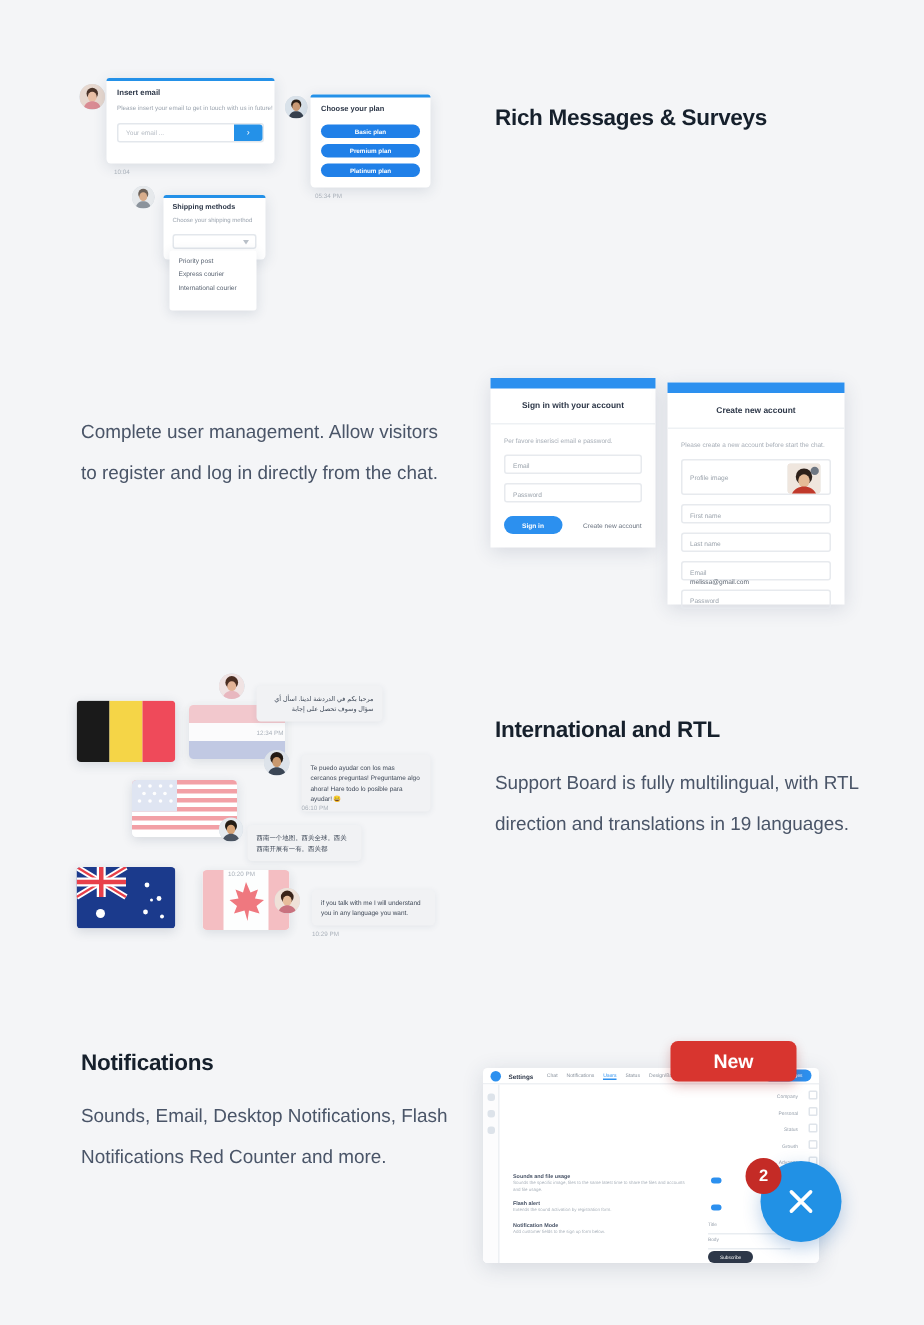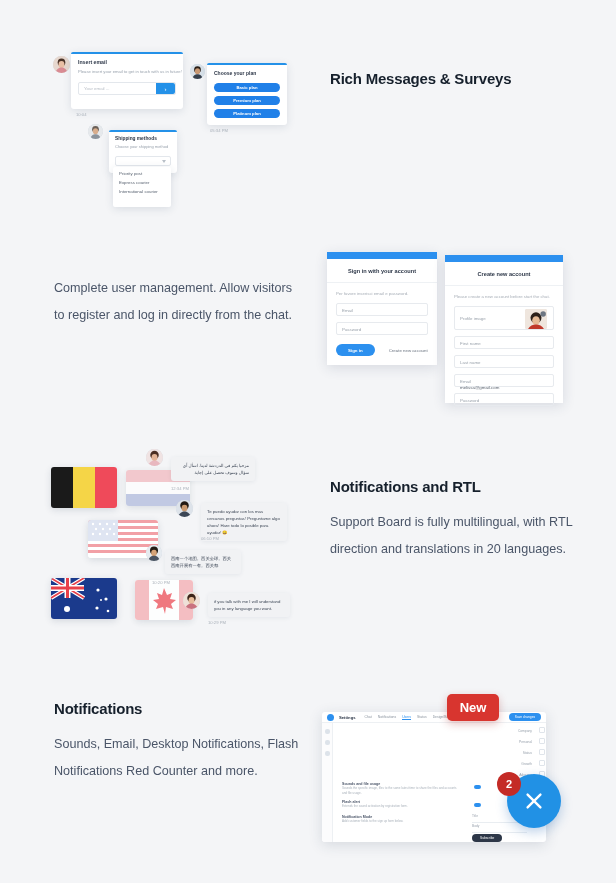--- a/index.html
+++ b/index.html
@@ -151,21 +151,21 @@
   #dash .sdot { width:5px;height:5px;border-radius:2px;background:#dde3ea;margin:6px auto 0;}
   #dash .opt { position:absolute; right:14px; font-size:3.3px; color:#9aa3ae; }
   #dash .chk { position:absolute; right:1px; width:6px;height:6px;border:1px solid #dfe4ea;border-radius:1px;}
   #dash .lbl { font-size:3.6px; font-weight:bold; color:#4a5568;}
   #dash .lsub { font-size:3px; color:#aab2bb; line-height:4.6px;}
   #dash .tog { width:7px;height:4px;border-radius:3px;background:#2c90ef;}
   #dash .input { height:5px; border-bottom:1px solid #e9edf1; }
   #dash .darkbtn { background:#2d3748; color:#fff; font-size:3.2px; border-radius:5px; padding:2px 8px; width:fit-content;}
 
   #newbadge {
-    position:absolute; left:447px; top:694px; width:52px; height:27px;
+    position:absolute; left:447px; top:694px; width:84px; height:27px;
     background:#d8352f; border-radius:5px; color:#fff;
     font-size:13px; font-weight:bold; display:flex; align-items:center; justify-content:center;
     box-shadow:0 3px 8px rgba(160,30,30,.28);
   }
   #chatbtn {
     position:absolute; left:507px; top:774px; width:54px; height:54px; border-radius:50%;
     background:#2191e5; box-shadow:0 4px 12px rgba(30,100,180,.3);
     display:flex; align-items:center; justify-content:center;
   }
   #counter {
@@ -273,22 +273,22 @@
   <div class="fld">First name</div>
   <div class="fld">Last name</div>
   <div class="fld">
     <span>Email</span>
     <div class="val">melissa@gmail.com</div>
   </div>
   <div class="fld">Password</div>
 </div>
 
 <div class="section" style="left:330px;top:478px;">
-  <div class="txt-h">Notifications and RTL</div>
-  <div class="txt-p">Support Board is fully multilingual, with RTL direction and translations in 20 languages.</div>
+  <div class="txt-h">International and RTL</div>
+  <div class="txt-p">Support Board is fully multilingual, with RTL direction and translations in 19 languages.</div>
 </div>
 
 <div class="flag" style="left:51px;top:467px;width:66px;height:41px;">
   <svg viewBox="0 0 66 41" preserveAspectRatio="none">
       <rect x="0" y="0" width="22" height="41" fill="#1a1a1a"></rect>
       <rect x="22" y="0" width="22" height="41" fill="#f5d547"></rect>
       <rect x="44" y="0" width="22" height="41" fill="#ef4a5a"></rect>
     </svg>
 </div>
 <div class="flag" style="left:126px;top:470px;width:64px;height:36px;opacity:.85;">

